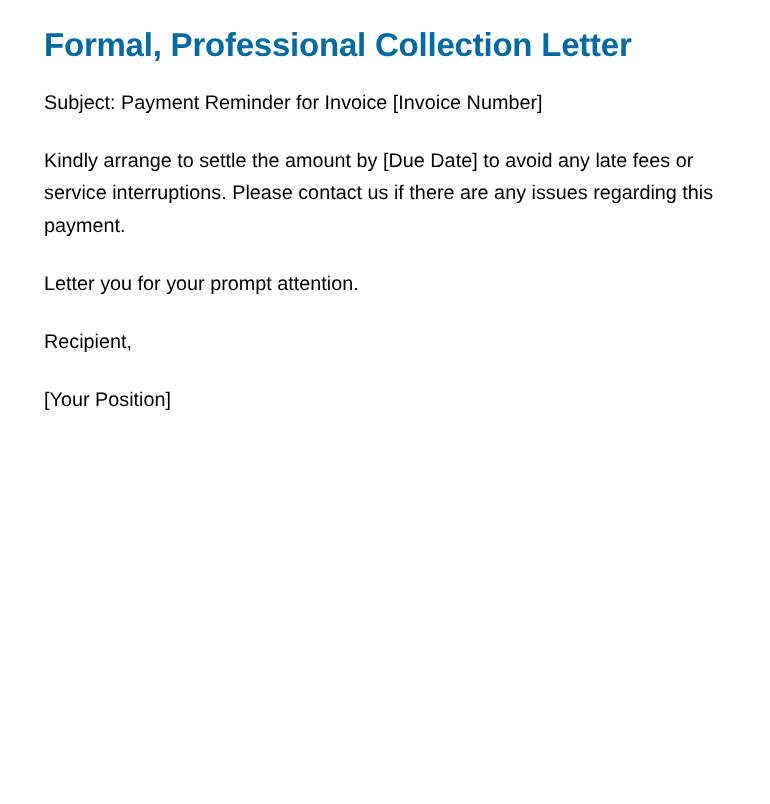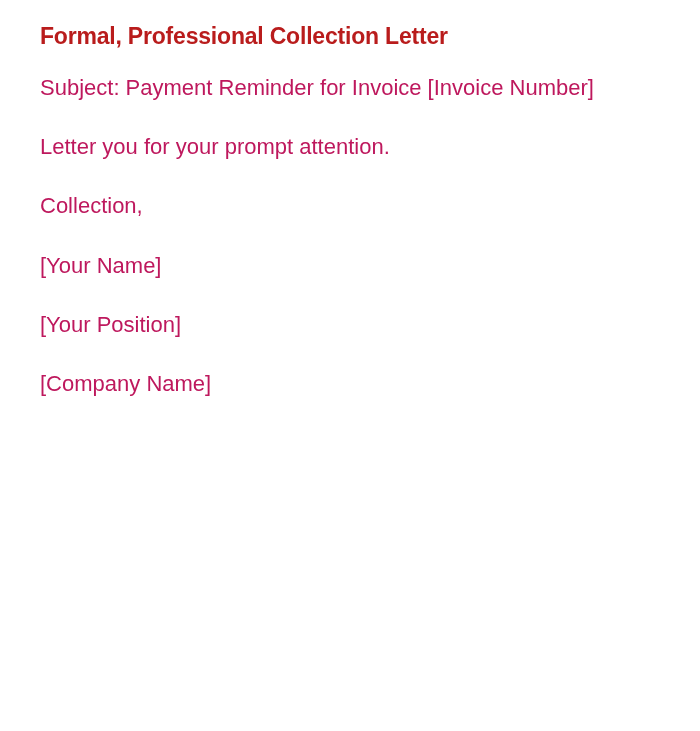--- a/index.html
+++ b/index.html
@@ -12,47 +12,46 @@
     height: 731px;
     font-family: "Liberation Sans", sans-serif;
     color: #1a1a1a;
     -webkit-font-smoothing: antialiased;
   }
   .letter {
     padding: 22px 40px 0 40px;
     box-sizing: border-box;
   }
   .letter-title {
-    font-size: 23px;
+    font-size: 30px;
     font-weight: bold;
     line-height: 1.3;
     margin: 0 0 18px 0;
-    color: #b91c1c;
+    color: #0369a1;
     letter-spacing: -0.2px;
   }
   .letter-body p {
-    font-size: 22px;
+    font-size: 18px;
     line-height: 1.65;
     margin: 0 0 23px 0;
-    color: #be185d;
+    color: #000000;
   }
   .letter-body p:last-child {
     margin-bottom: 0;
   }
   .sig-line {
     margin-bottom: 23px;
   }
 </style>
 </head>
 <body>
 
 <div class="letter">
   <h1 class="letter-title">Formal, Professional Collection Letter</h1>
 
   <div class="letter-body">
     <p>Subject: Payment Reminder for Invoice [Invoice Number]</p>
+    <p>Kindly arrange to settle the amount by [Due Date] to avoid any late fees or service interruptions. Please contact us if there are any issues regarding this payment.</p>
     <p>Letter you for your prompt attention.</p>
-    <p>Collection,</p>
-    <p class="sig-line">[Your Name]</p>
+    <p>Recipient,</p>
     <p class="sig-line">[Your Position]</p>
-    <p class="sig-line">[Company Name]</p>
   </div>
 </div>
 
 </body></html>

